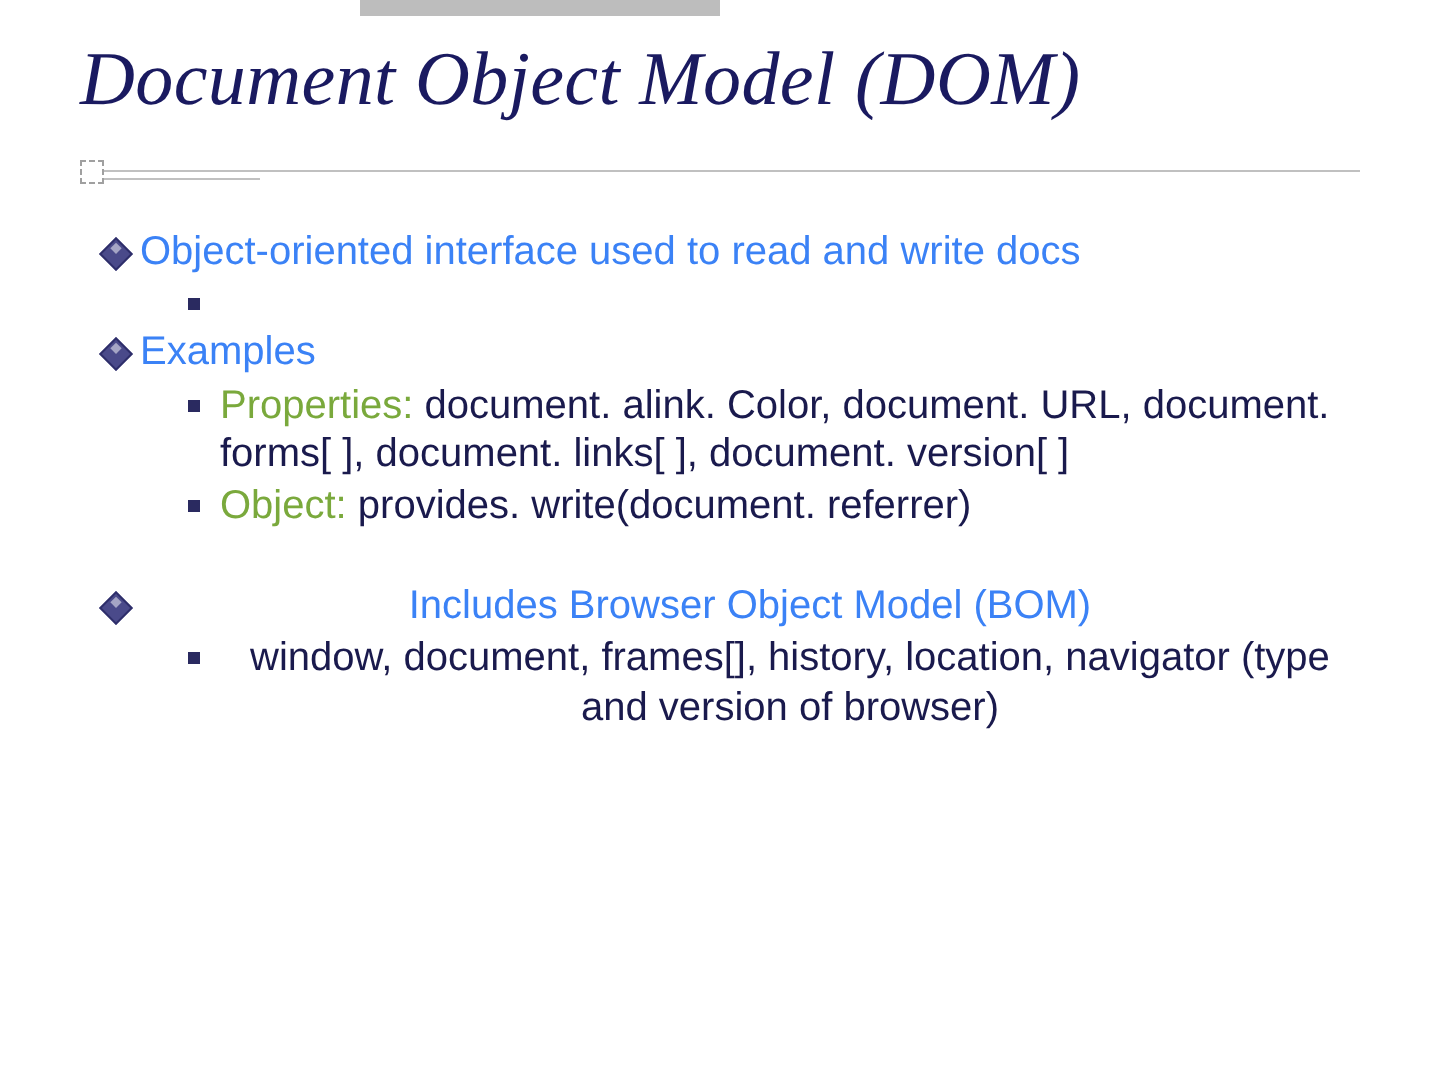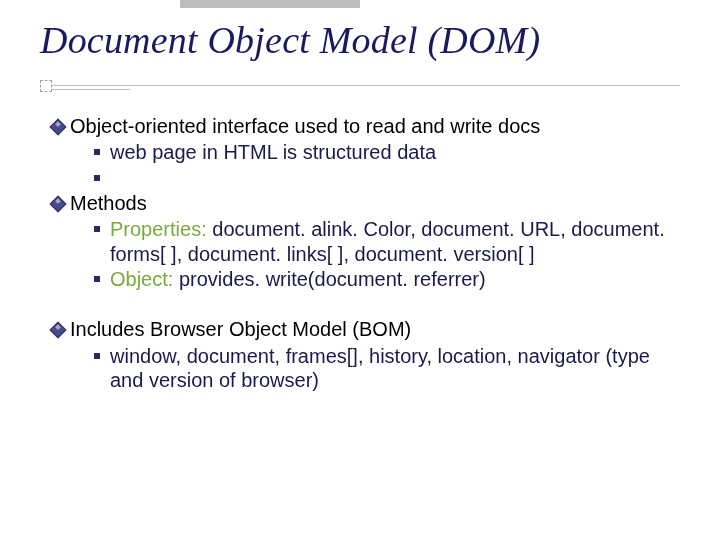--- a/index.html
+++ b/index.html
@@ -75,42 +75,42 @@
     top: 114px;
     left: 70px;
     right: 40px;
     font-size: 20px;
     line-height: 1.22;
   }
   .item {
     position: relative;
     margin-bottom: 26px;
   }
-  .item:last-child { margin-bottom: 0; }
+  .item:last-child { margin-bottom: 0; text-align: center; }
   .diamond {
     position: absolute;
     left: -18px;
     top: 7px;
     width: 10px;
     height: 10px;
     background: #4a4a8a;
     transform: rotate(45deg);
     border: 1px solid #2e2e6a;
   }
   .diamond::after {
     content: "";
     position: absolute;
     left: 1px;
     top: 1px;
     width: 4px;
     height: 4px;
     background: rgba(255,255,255,0.5);
   }
   .lead {
-    color: #000000;
+    color: #3b82f6;
   }
   .subs {
     margin-top: 2px;
     padding-left: 40px;
   }
   .sub {
     position: relative;
     margin-top: 1px;
   }
   .sqr {
@@ -141,31 +141,30 @@
   </div>
 
   <div class="body">
 
     <div class="item">
       <div class="diamond"></div>
       <div class="lead">Object-oriented interface used to read and write docs</div>
       <div class="subs">
         <div class="sub">
           <div class="sqr"></div>
-          <span>web page in HTML is structured data</span>
         </div>
         <div class="sub">
           <div class="sqr"></div>
         </div>
       </div>
     </div>
 
     <div class="item">
       <div class="diamond"></div>
-      <div class="lead">Methods</div>
+      <div class="lead">Examples</div>
       <div class="subs">
         <div class="sub">
           <div class="sqr"></div>
           <span class="accent">Properties:</span><span> document. alink. Color, document. URL, document. forms[ ], document. links[ ], document. version[ ]</span>
         </div>
         <div class="sub">
           <div class="sqr"></div>
           <span class="accent">Object:</span><span>  provides. write(document. referrer)</span>
         </div>
       </div>

